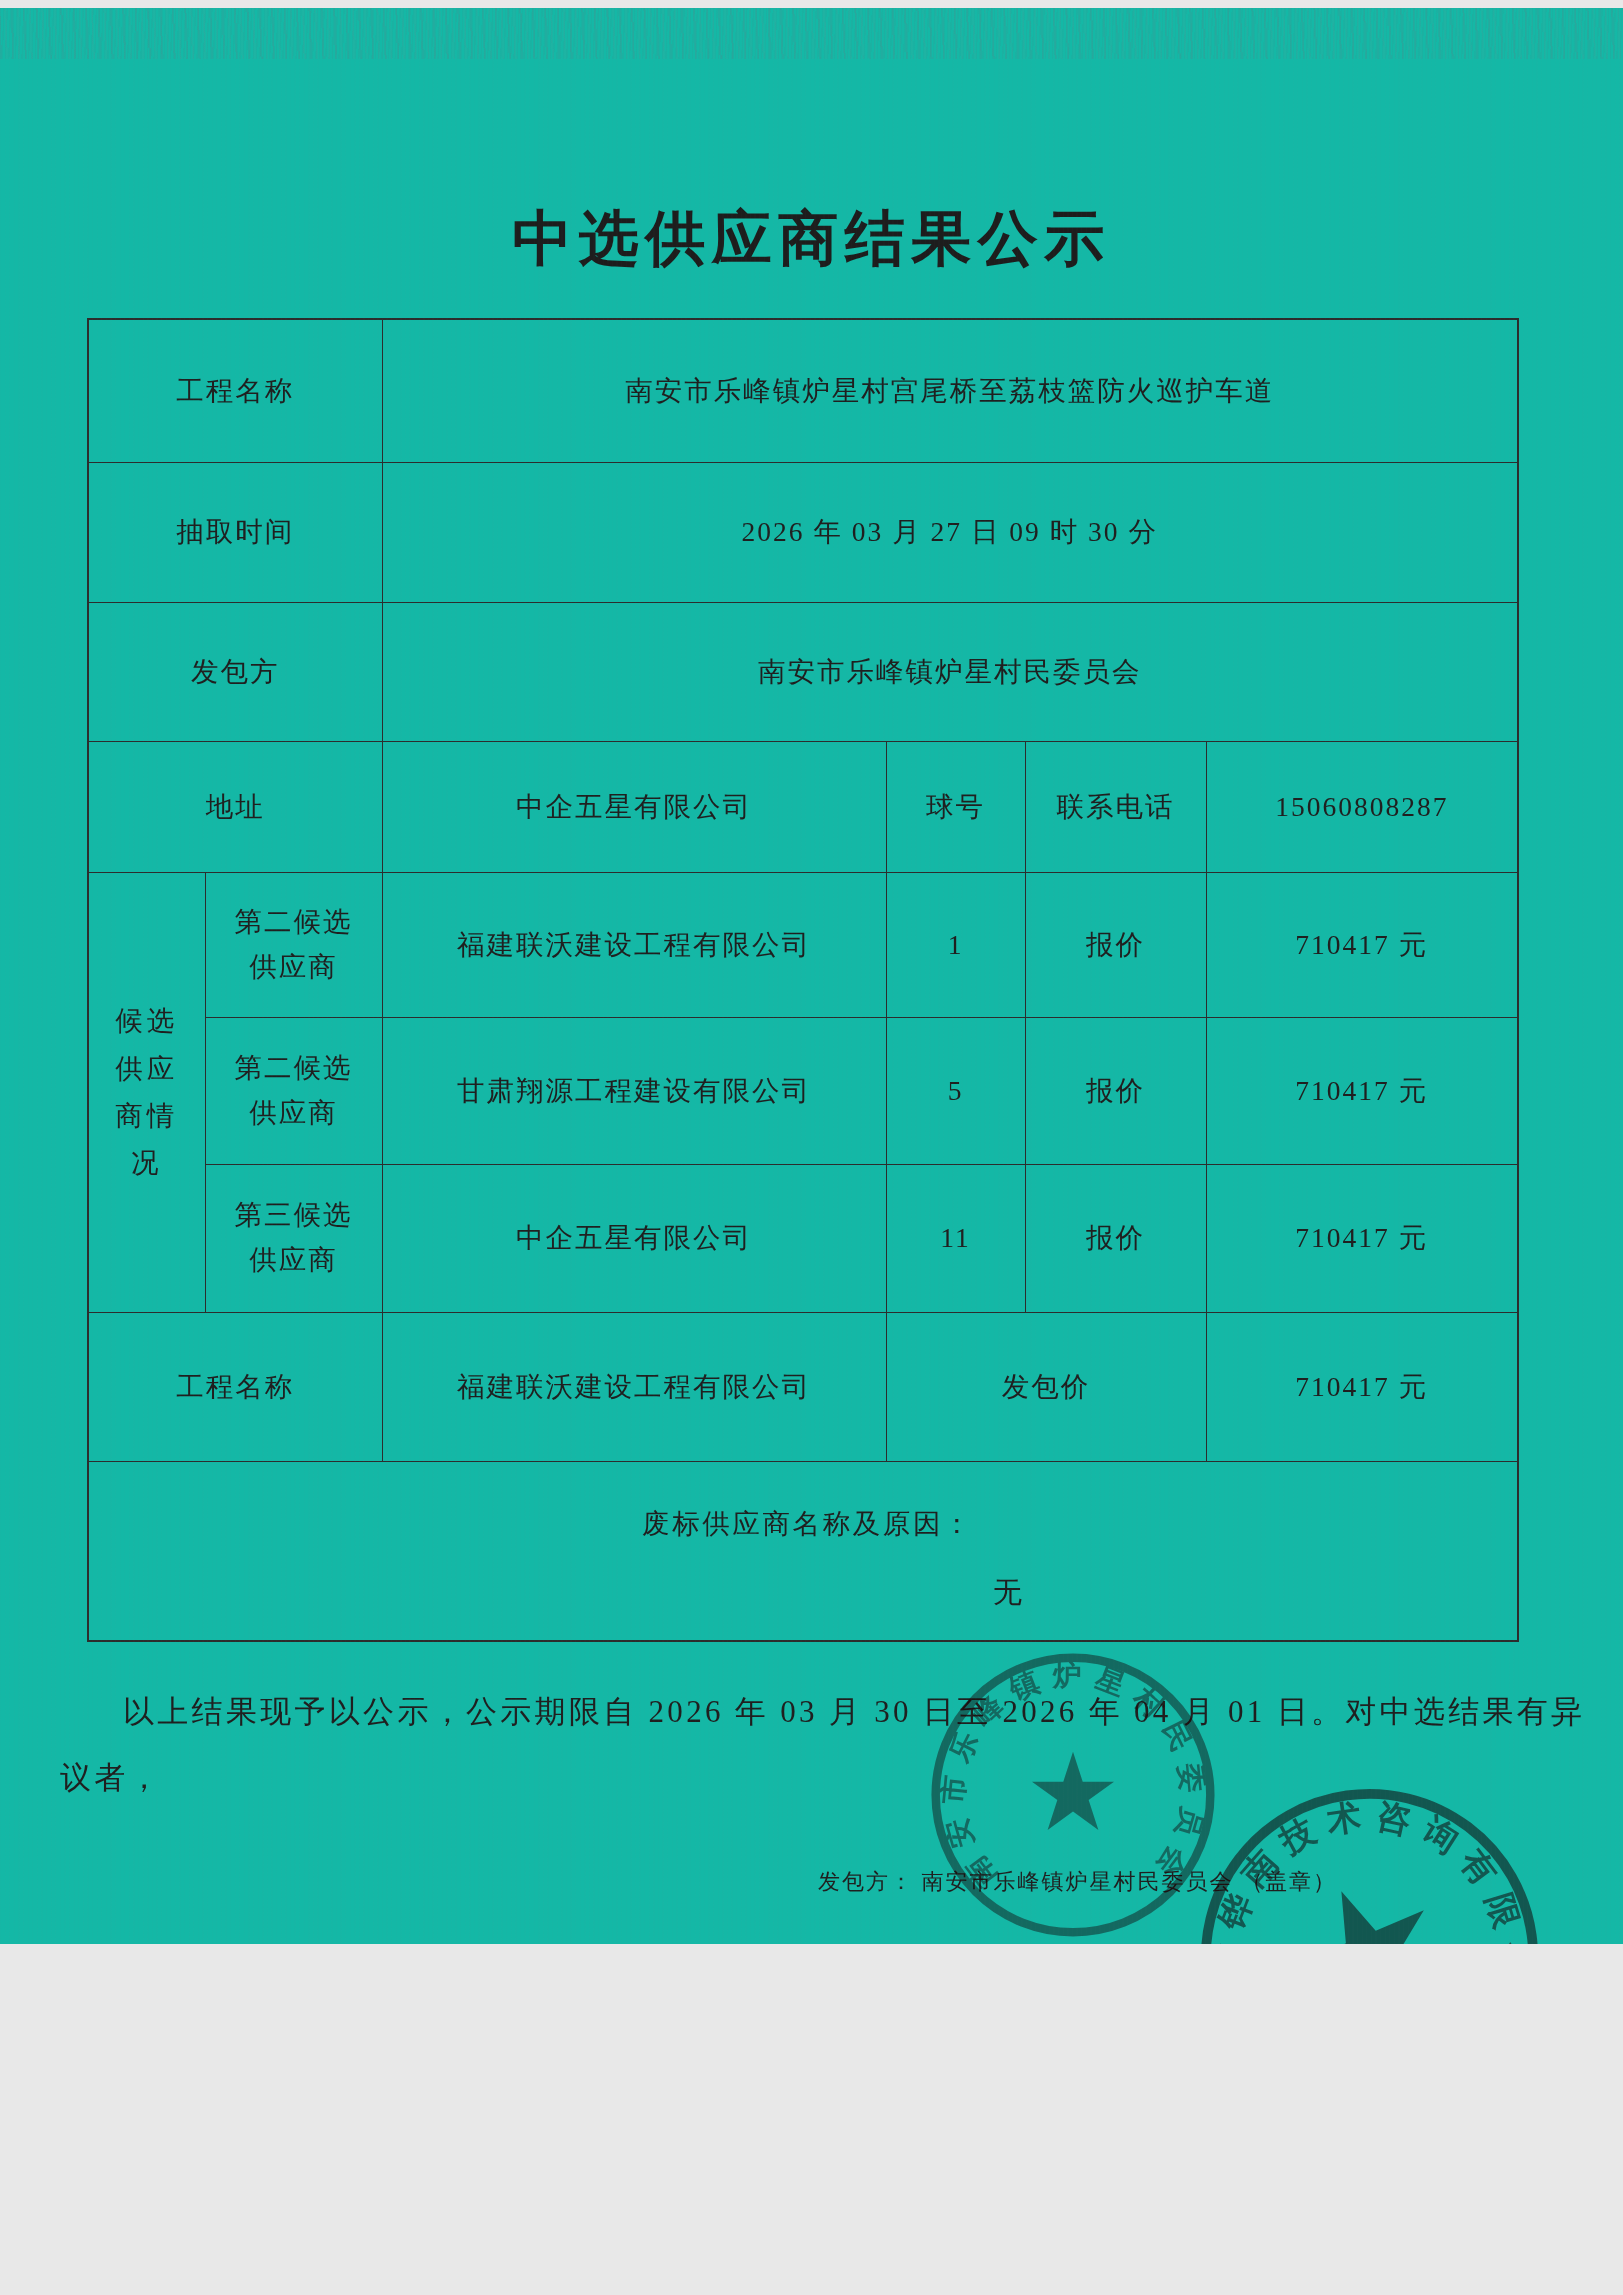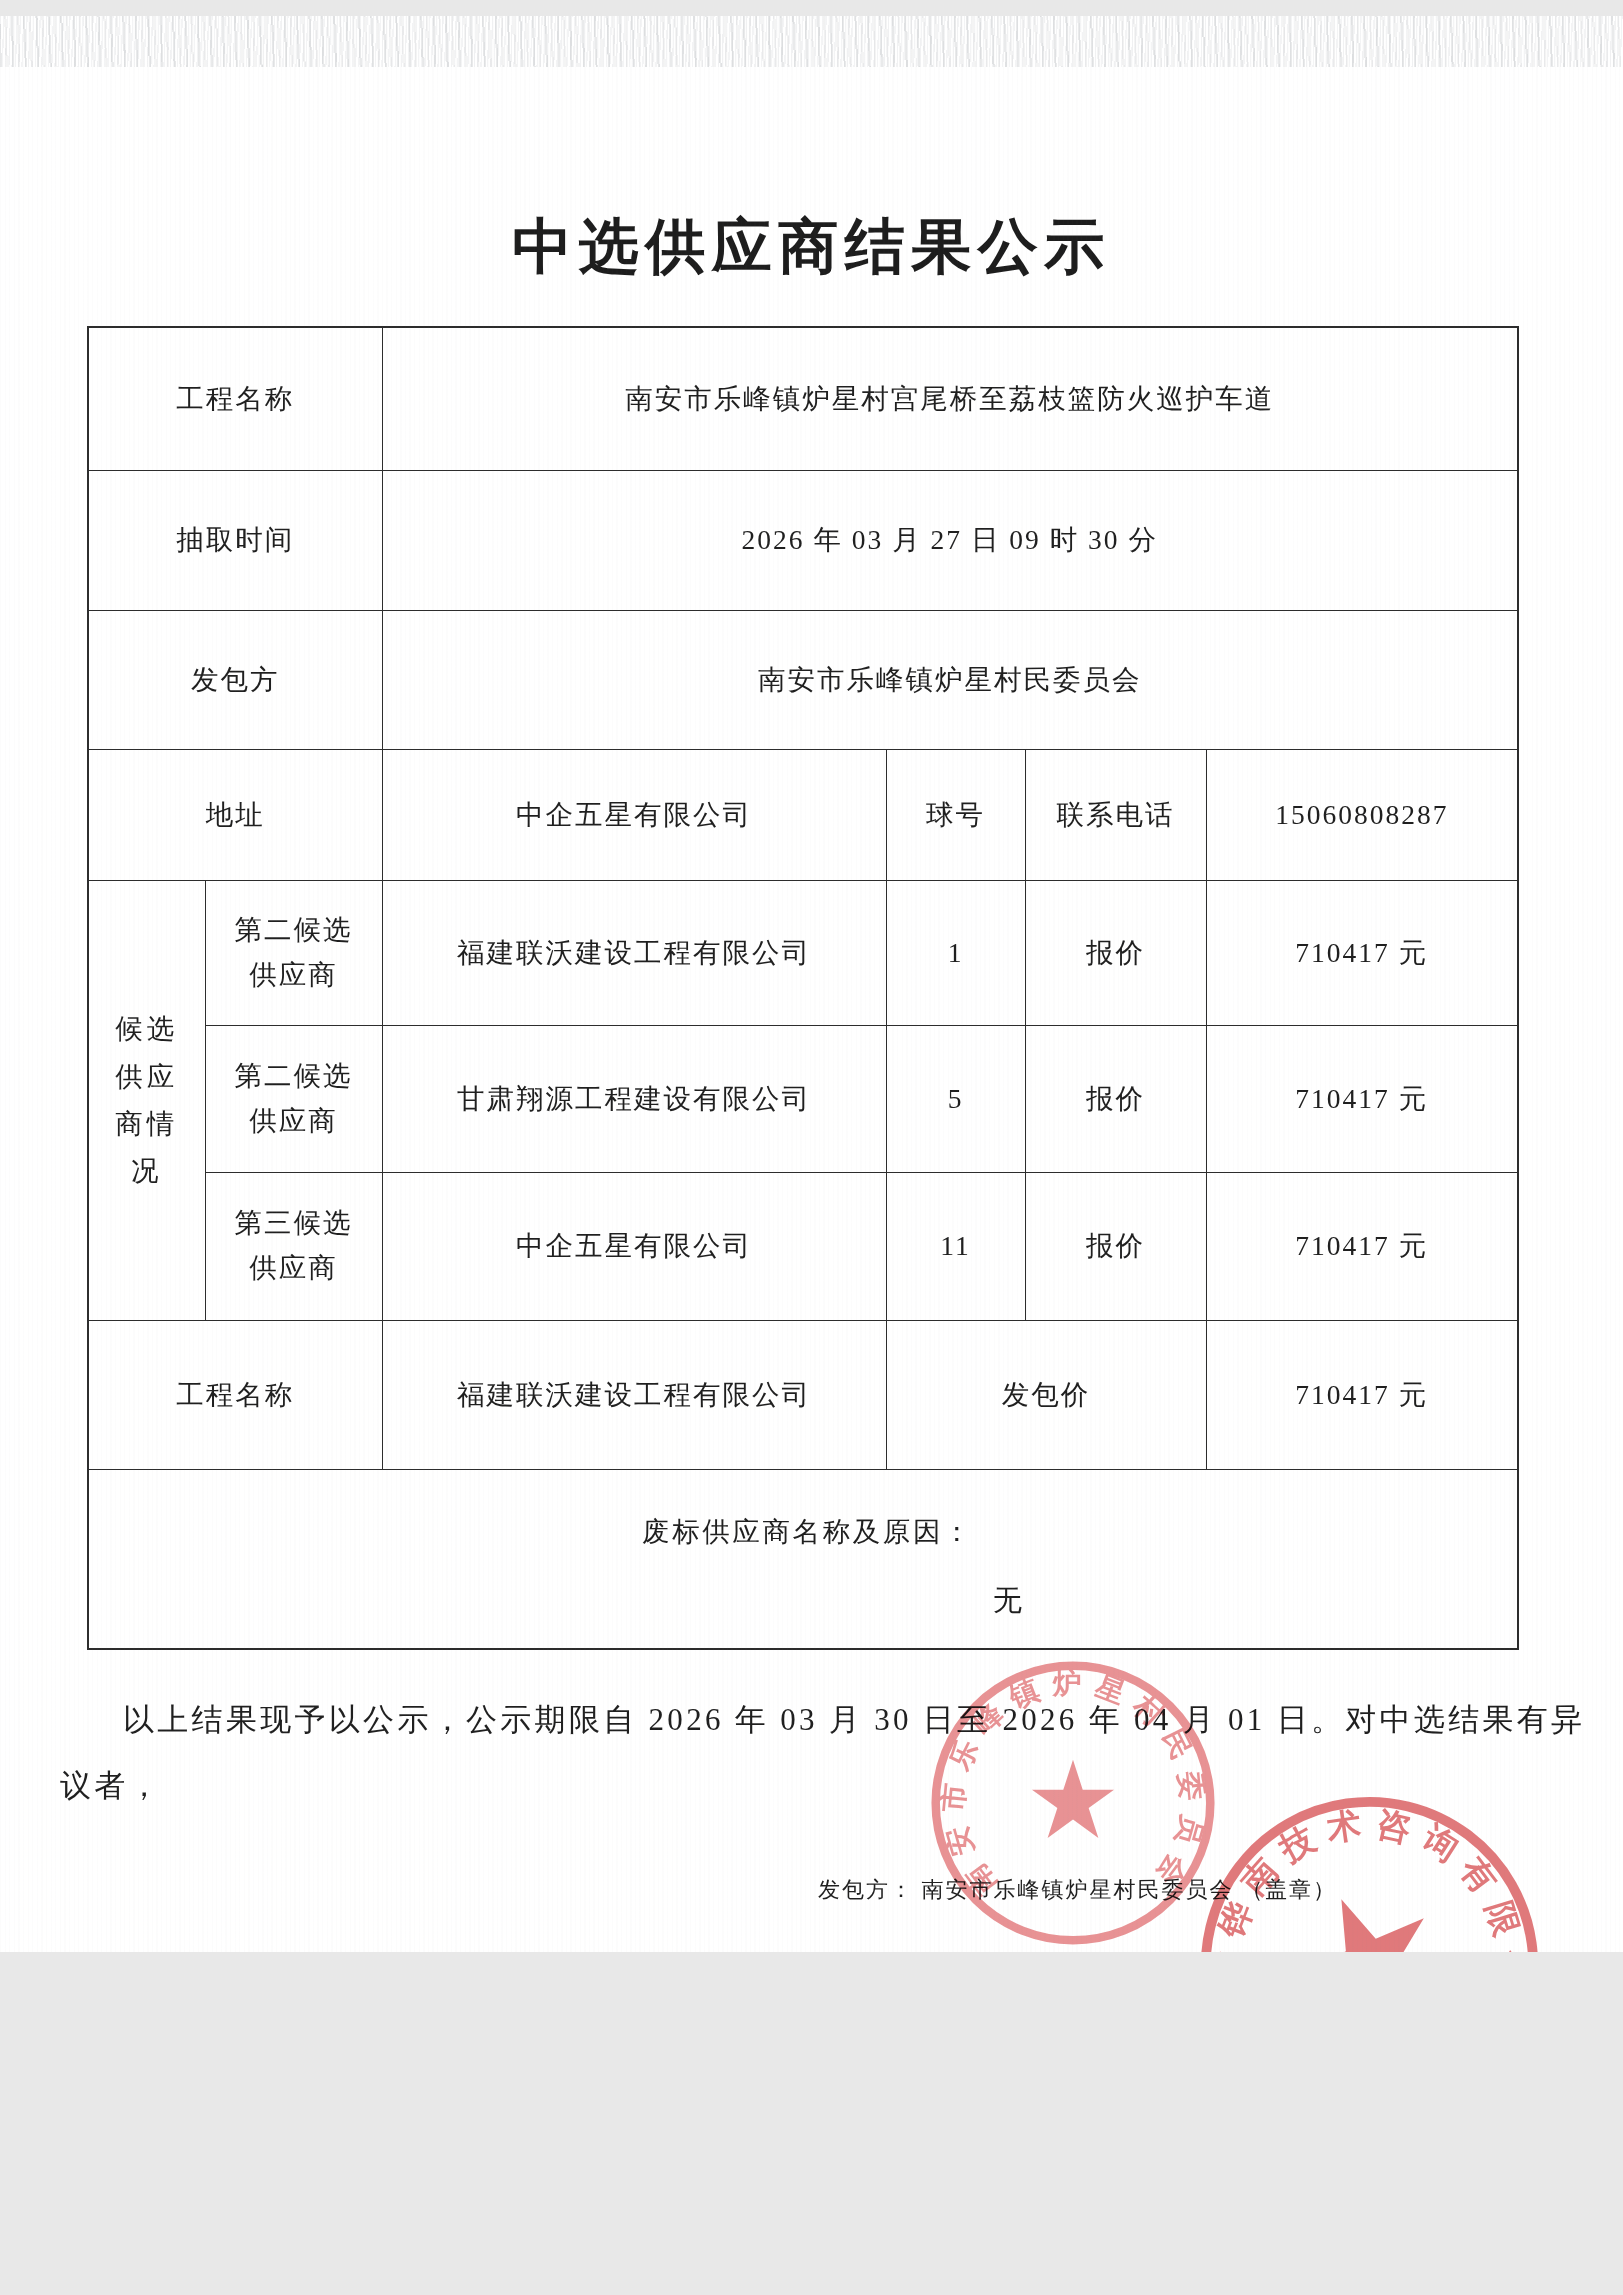--- a/index.html
+++ b/index.html
@@ -1,18 +1,18 @@
 <!DOCTYPE html>
 <html style="font-size:10.5px"><head>
 <meta charset="utf-8">
 <style>
   html,body{margin:0;padding:0;background:#e8e8e8;}
   .page{
-    position:relative;width:1623px;height:1936px;margin:16px auto;
-    background:#ffffff;overflow:hidden;color:#222;
+    position:relative;width:1623px;height:1936px;margin:8px auto;
+    background:#14b8a6;overflow:hidden;color:#222;
     font-family:"Liberation Serif","DejaVu Serif",serif;
   }
   .page::after{ 
     content:"";position:absolute;inset:0;pointer-events:none;
     background:repeating-linear-gradient(90deg,rgba(120,120,125,.045) 0 1.3px,transparent 1.3px 4.6px);
     opacity:.5;
   }
   .scan-noise{
     position:absolute;left:0;top:0;width:1623px;height:51px;
     background:

